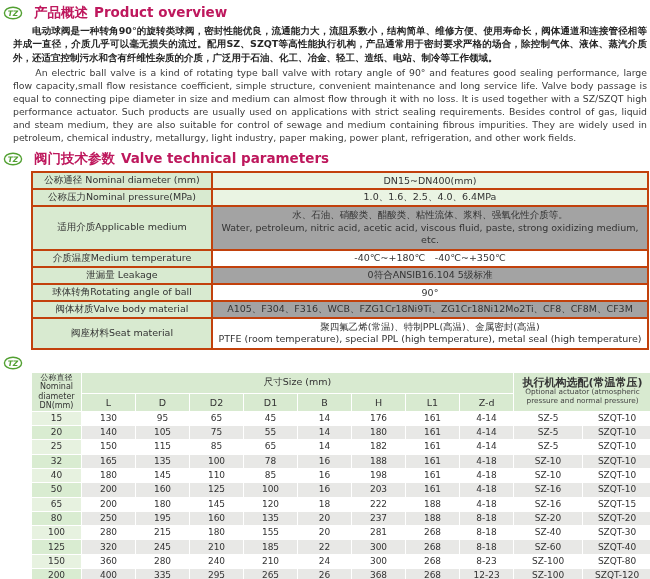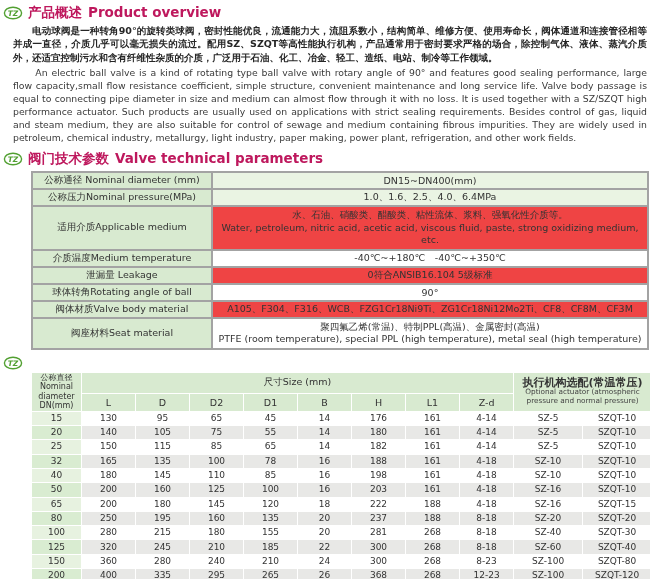--- a/index.html
+++ b/index.html
@@ -5,38 +5,38 @@
   html,body{margin:0;padding:0;background:#fff;}
   body{
     width:650px;height:579px;overflow:hidden;
     font-family:"DejaVu Sans","Liberation Sans",sans-serif;
     color:#2f2f2f;
     -webkit-font-smoothing:antialiased;
   }
   .page{width:650px;height:579px;padding:2px 1px 0 1px;box-sizing:border-box;}
 
   
-  .sec-header{display:flex;align-items:center;gap:5px;margin:2px 0 2px 2px;}
+  .sec-header{display:flex;align-items:center;gap:11px;margin:2px 0 2px 2px;}
   .sec-header .logo{flex:0 0 auto;display:block;}
   .sec-title{font-size:13.5px;font-weight:bold;color:#be185d;white-space:nowrap;}
   .sec-title .en{margin-left:6px;}
 
   
   .para{margin:1px 2px 0 12px;text-align:justify;}
   .para-zh{font-size:9.5px;line-height:13.4px;font-weight:600;color:#262626;text-indent:2em;}
   .para-en{font-size:9.3px;line-height:13px;font-weight:400;color:#3a3a3a;text-indent:2.4em;margin-top:2px;margin-bottom:6px;}
 
   
   table{border-collapse:collapse;table-layout:fixed;}
   .params{width:618px;margin:3px 0 6px 30px;font-size:9.5px;color:#333;}
-  .params td{border:2px solid #a3a3a3;text-align:center;vertical-align:middle;padding:1px 3px;}
+  .params td{border:2px solid #c2410c;text-align:center;vertical-align:middle;padding:1px 3px;}
   .params td.plabel{width:172px;background:#d8ead0;height:13px;}
   .params td.pvalue{height:13px;margin-top:48px;}
   .params .v-green{background:#eaf4e3;}
-  .params .v-gray{background:#ef4444;}
+  .params .v-gray{background:#a3a3a3;}
   .params .v-white{background:#ffffff;text-align:center;}
   .params .two-line{line-height:12.5px;padding:2px 3px;}
 
   
   .dims{width:620px;margin:2px 0 0 30px;font-size:9px;color:#333;}
   .dims td{border:1px solid #fff;text-align:center;vertical-align:middle;padding:0 1px;}
   .dims thead td{background:#d8ead0;}
   .dims .h-dn{font-size:8px;line-height:9.5px;white-space:pre-line;}
   .dims .h-size{height:19px;font-size:9.5px;}
   .dims tr.h-cols td{height:16px;font-size:9.5px;}

